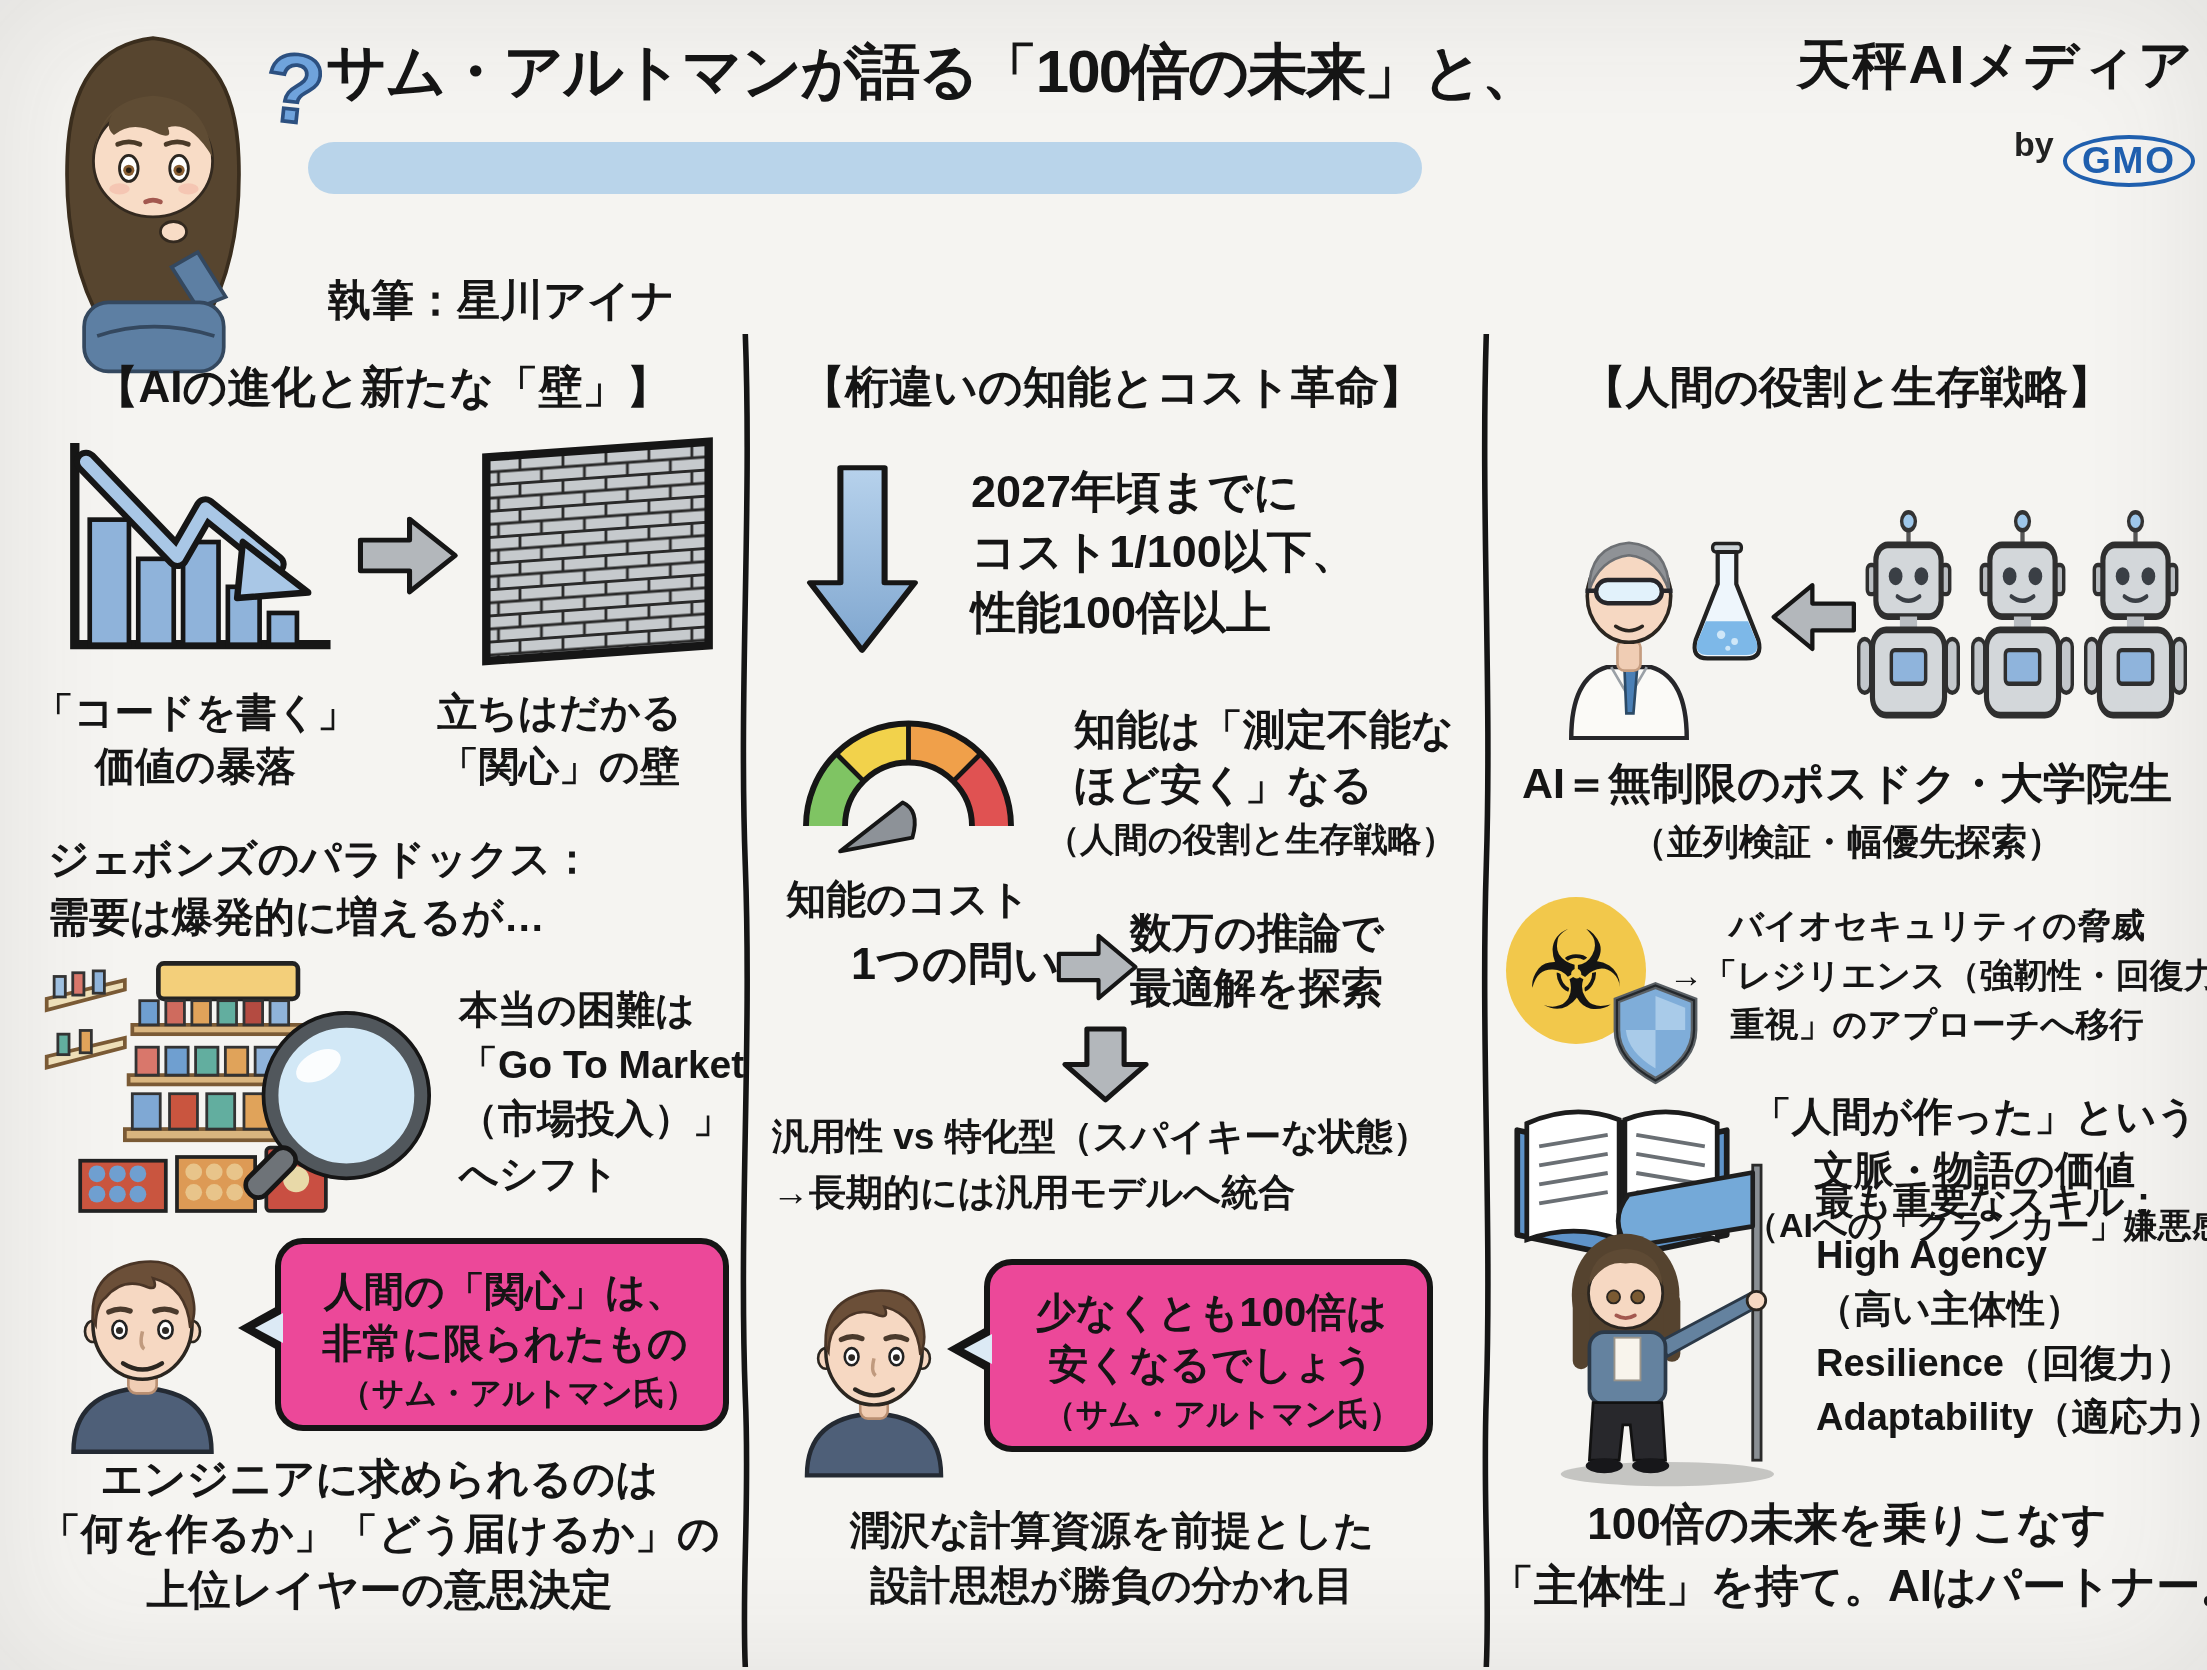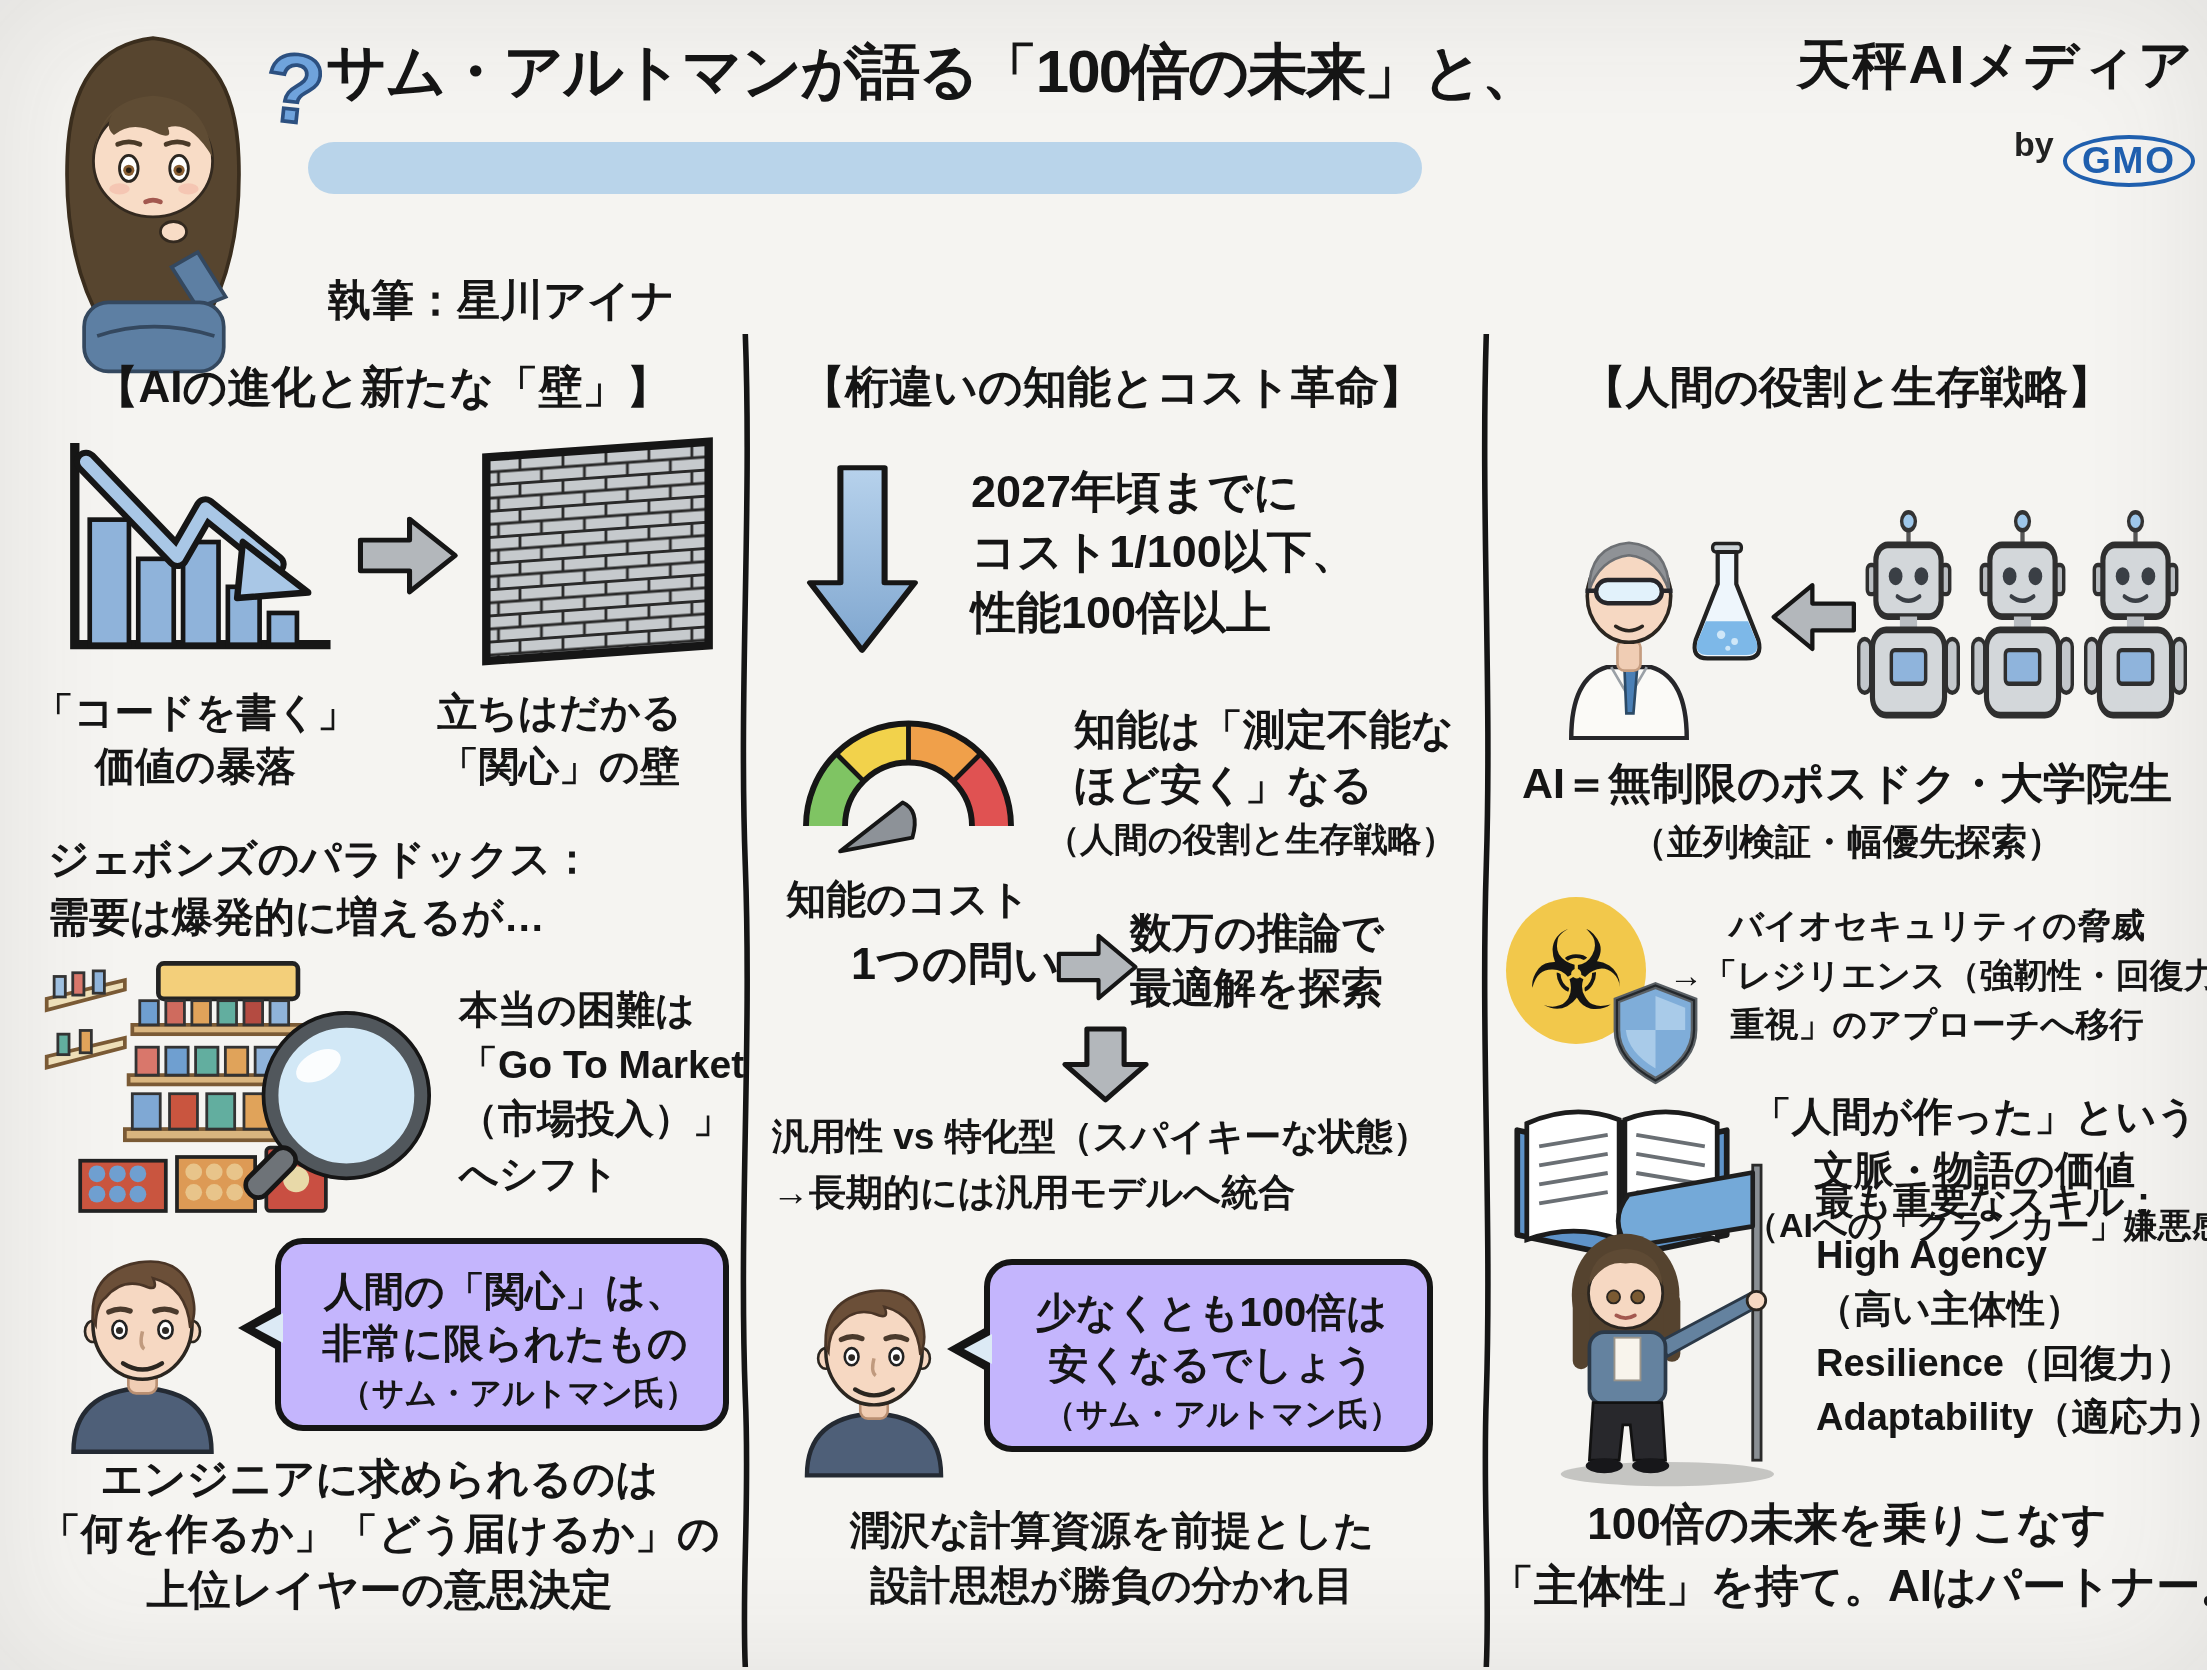--- a/index.html
+++ b/index.html
@@ -76,21 +76,21 @@
   .c3-shield{left:1611px;top:981px;width:89px;height:104px;}
   .c3-biotext{left:1669px;top:901px;width:536px;font-size:34px;line-height:1.46;}
   .c3-book{left:1503px;top:1087px;width:238px;height:172px;}
   .c3-context{left:1745px;top:1089px;width:459px;font-size:40px;line-height:1.35;}
   .c3-contextsub{left:1745px;top:1203px;width:459px;font-size:34px;}
   .c3-girl{left:1518px;top:1154px;width:308px;height:334px;}
   .c3-skills{left:1816px;top:1175px;font-size:38px;line-height:1.42;}
   .c3-concl{left:1490px;top:1493px;width:714px;font-size:44px;line-height:1.4;}
 
   
-  .bubble{position:absolute;background:#c4b5fd;border:6.5px solid #151515;border-radius:28px;
+  .bubble{position:absolute;background:#ec4899;border:6.5px solid #151515;border-radius:28px;
           padding:20.5px 26px 15px 32px;box-sizing:border-box;}
   .bubble .tail-b{position:absolute;left:-43px;top:60px;width:0;height:0;
           border-top:24px solid transparent;border-bottom:24px solid transparent;border-right:43px solid #151515;}
   .bubble .tail-f{position:absolute;left:-26px;top:69px;width:0;height:0;
           border-top:15px solid transparent;border-bottom:15px solid transparent;border-right:28px solid #dceaf5;}
   .bubble-main{font-weight:900;font-size:40px;line-height:1.3;white-space:pre;color:#151515;}
   .bubble-attr{font-weight:900;font-size:32px;text-align:right;margin-top:3.7px;color:#151515;}
 </style>
 </head>
 <body>

